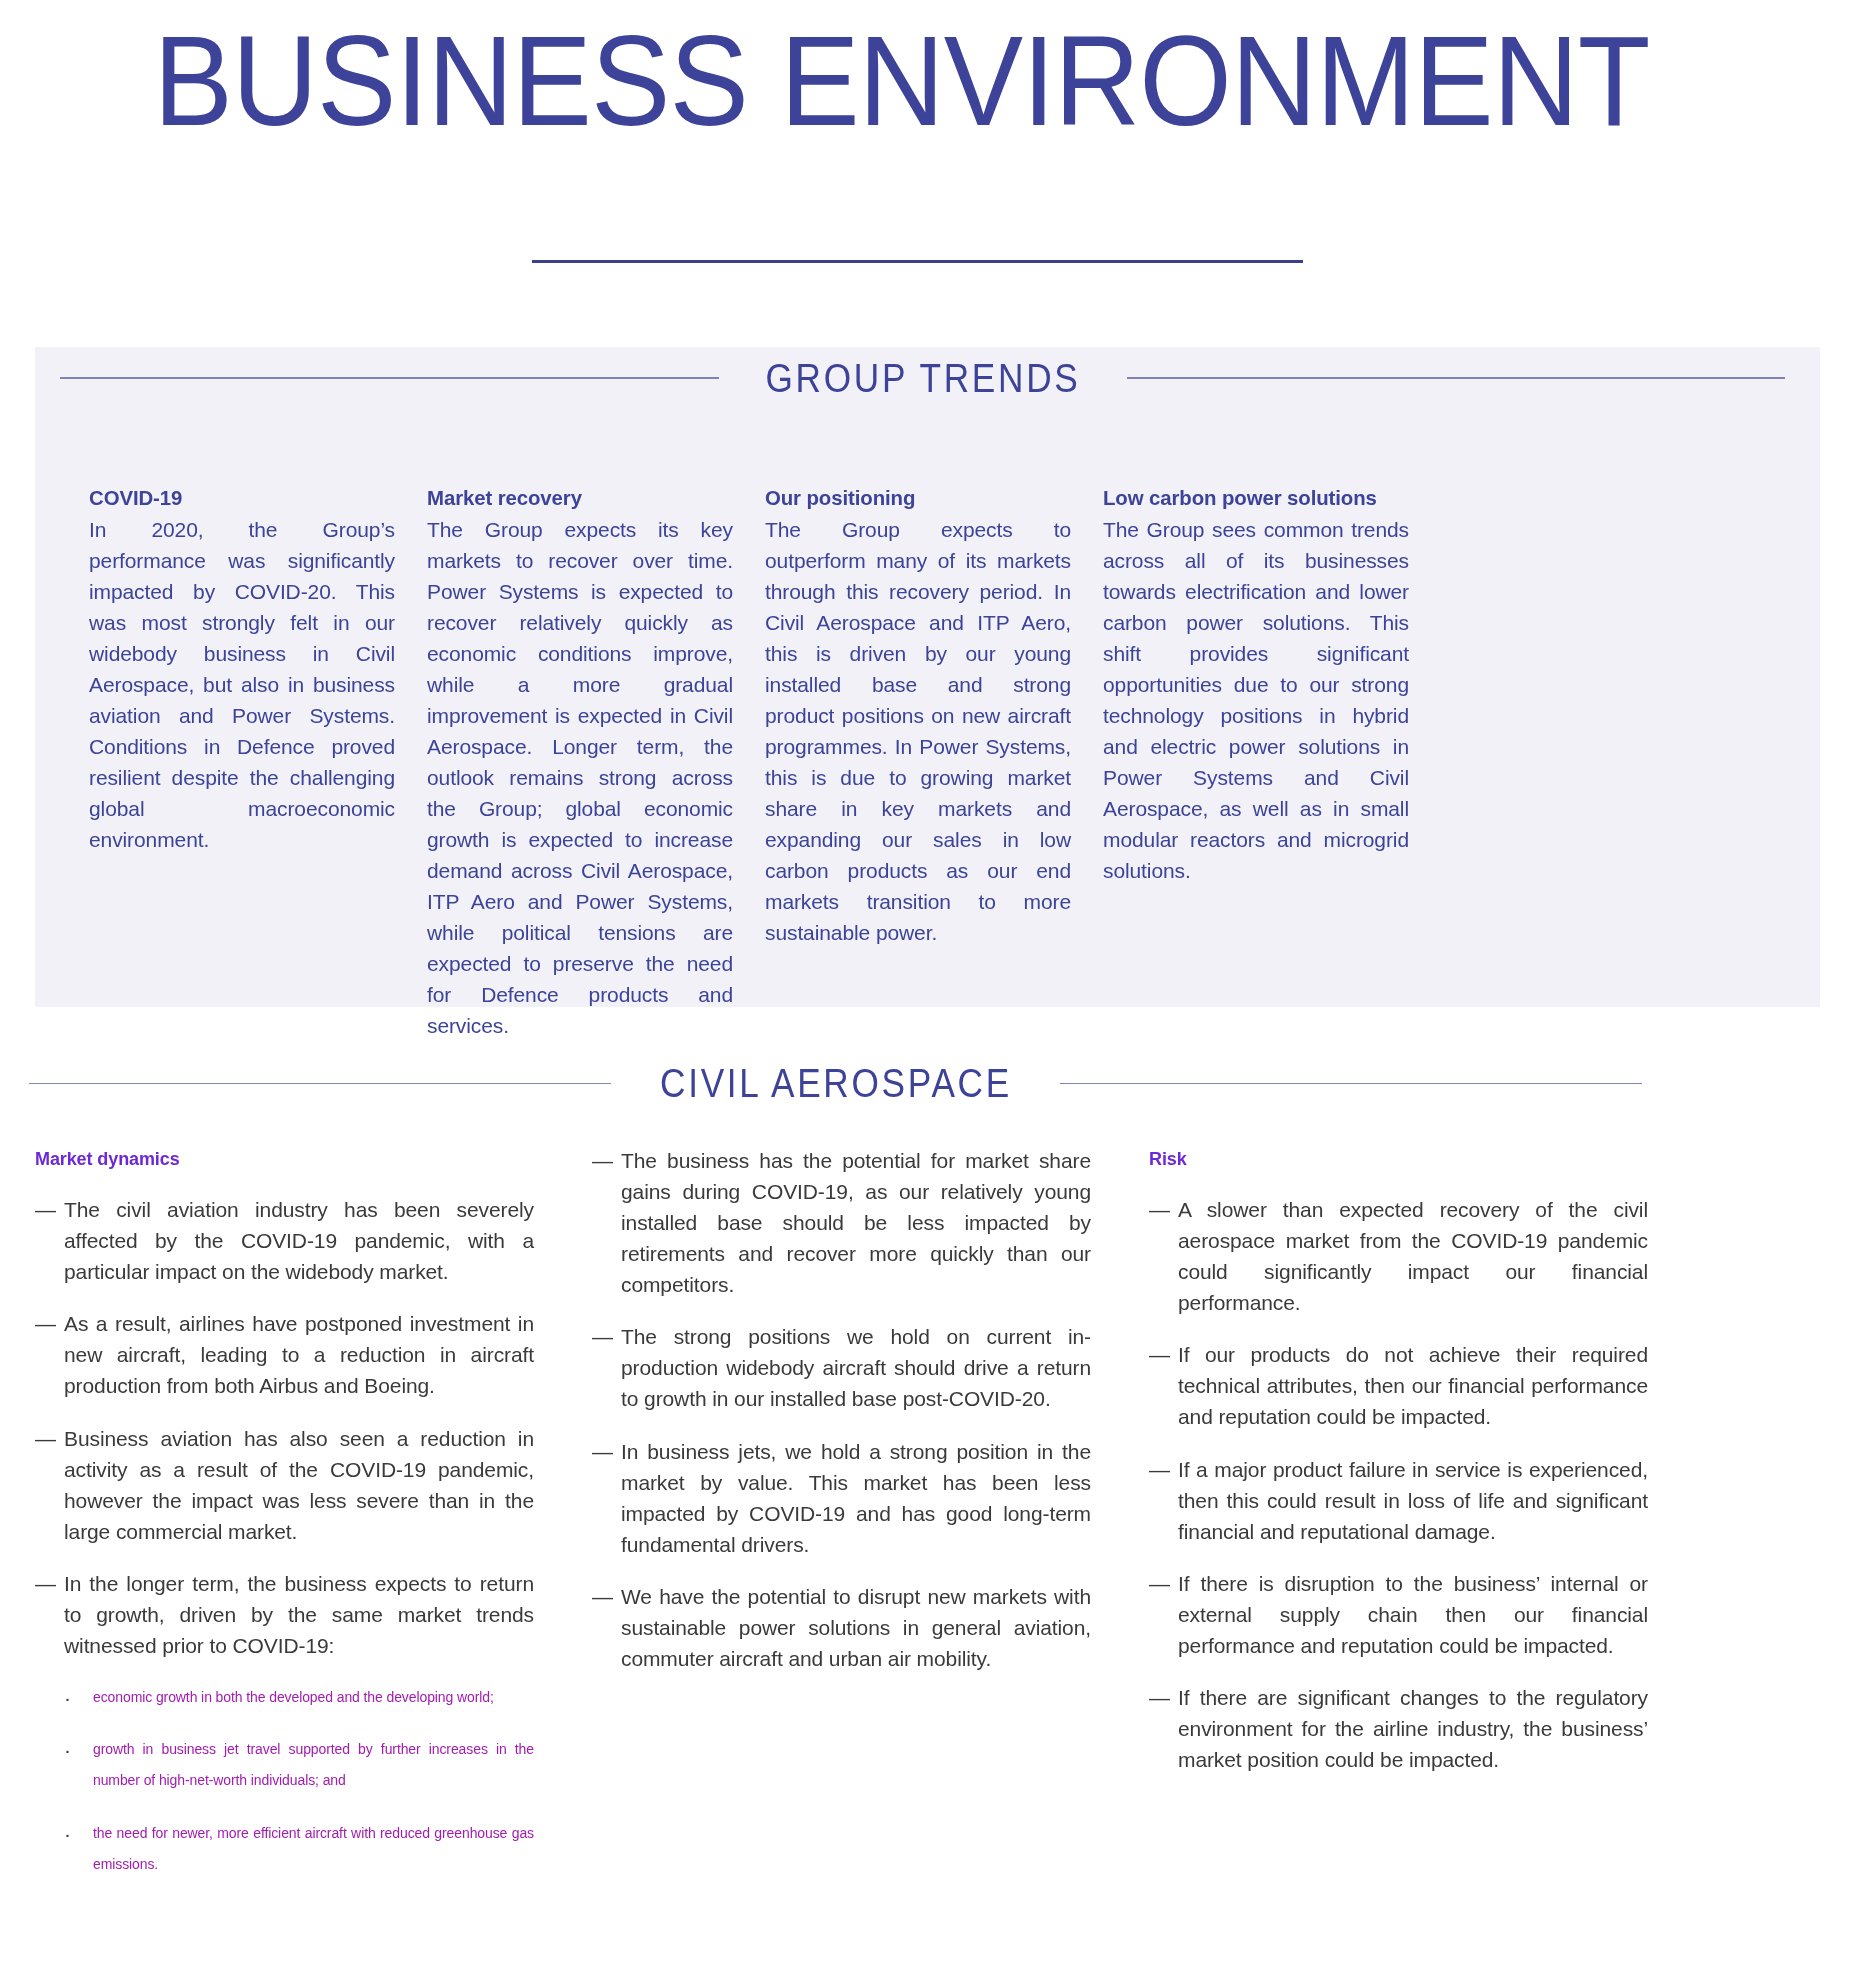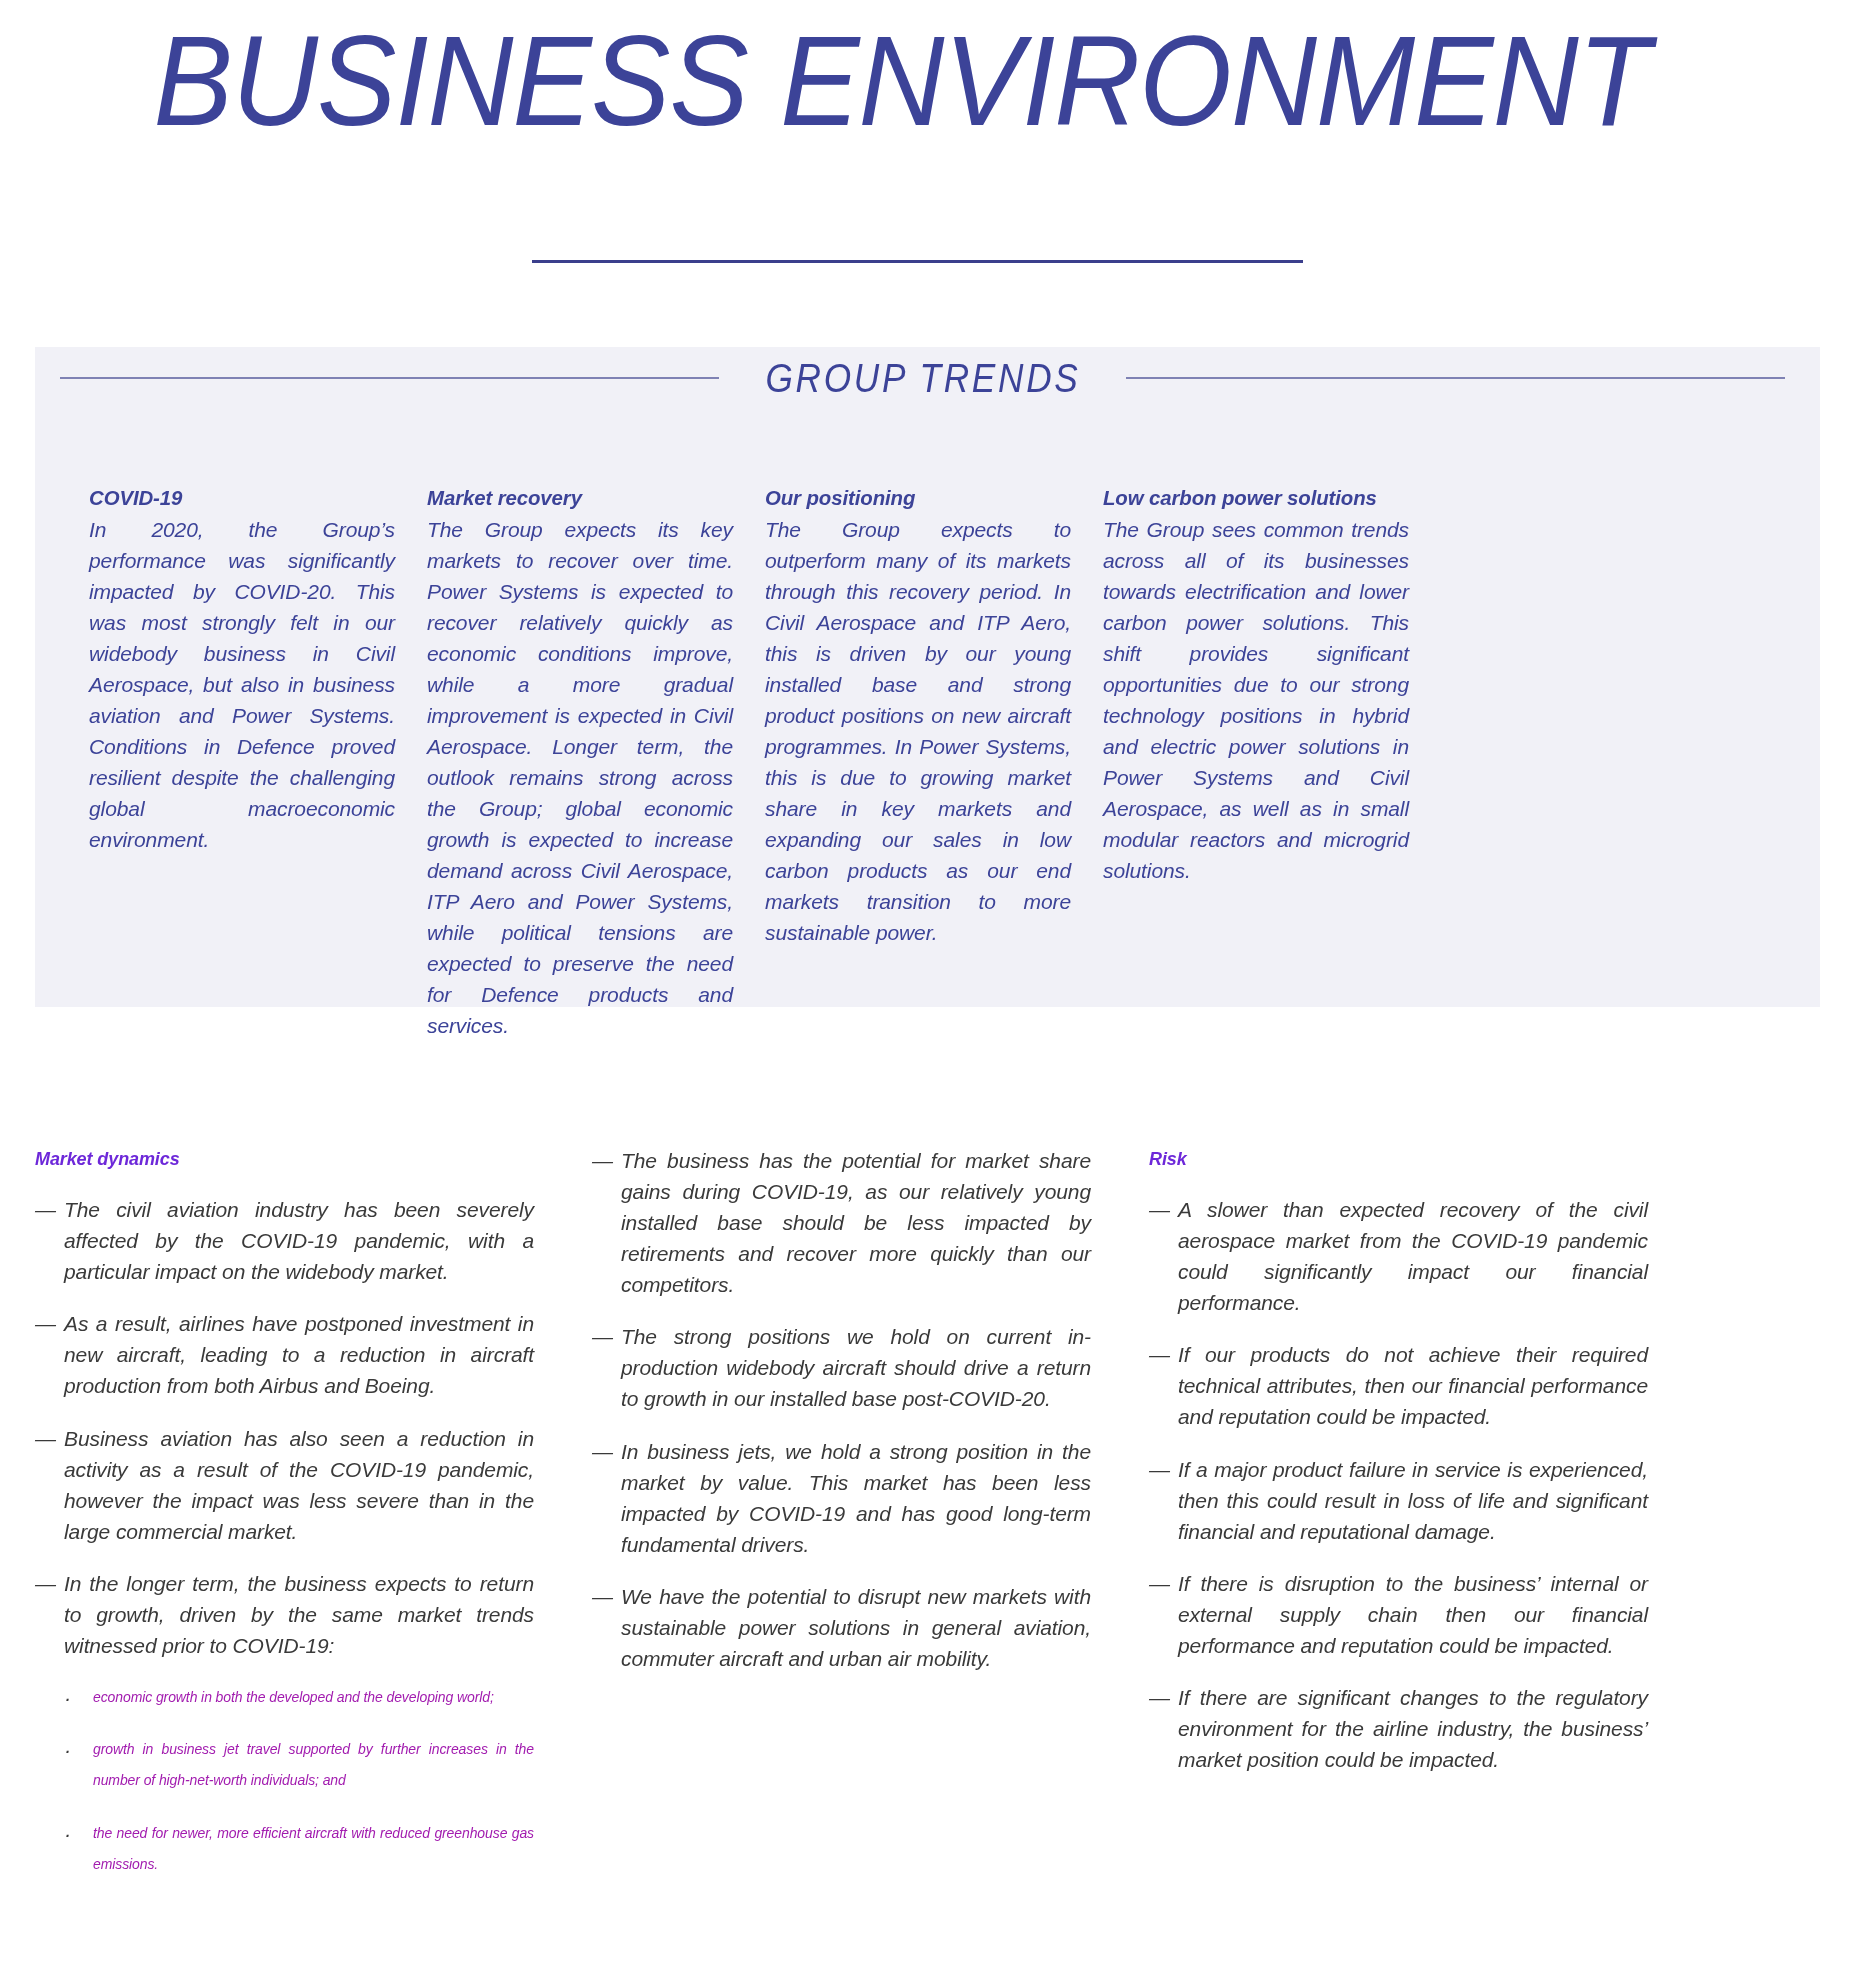--- a/index.html
+++ b/index.html
@@ -12,21 +12,20 @@
     height: 1985px;
     font-family: "Liberation Sans", sans-serif;
     -webkit-font-smoothing: antialiased;
     overflow: hidden;
   }
   .page {
     position: relative;
     width: 1671px;
     height: 1985px;
     box-sizing: border-box;
-    font-style: italic;
   }
 
   
   .page-title {
     margin: 0;
     padding: 0 0 0 165px;
     font-family: "Liberation Sans Narrow", "Liberation Sans", sans-serif;
     font-size: 128px;
     line-height: 146px;
     letter-spacing: -1px;
@@ -216,20 +215,25 @@
         <div class="trend-head">Our positioning</div>
         <div class="trend-body">The Group expects to outperform many of its markets through this recovery period. In Civil Aerospace and ITP Aero, this is driven by our young installed base and strong product positions on new aircraft programmes. In Power Systems, this is due to growing market share in key markets and expanding our sales in low carbon products as our end markets transition to more sustainable power.</div>
       </div>
       <div class="trend-col">
         <div class="trend-head">Low carbon power solutions</div>
         <div class="trend-body">The Group sees common trends across all of its businesses towards electrification and lower carbon power solutions. This shift provides significant opportunities due to our strong technology positions in hybrid and electric power solutions in Power Systems and Civil Aerospace, as well as in small modular reactors and microgrid solutions.</div>
       </div>
     </div>
   </div>
 
+  <div class="section-head ca-head">
+    <div class="rule"></div>
+    <div class="section-title">CIVIL AEROSPACE</div>
+    <div class="rule"></div>
+  </div>
 
   <div class="ca-cols">
 
     <div class="ca-col">
       <div class="ca-head-label">Market dynamics</div>
 
       <div class="bullet">
         <span class="dash">—</span>
         <span class="btxt">The civil aviation industry has been severely affected by the COVID-19 pandemic, with a particular impact on the widebody market.</span>
       </div>

